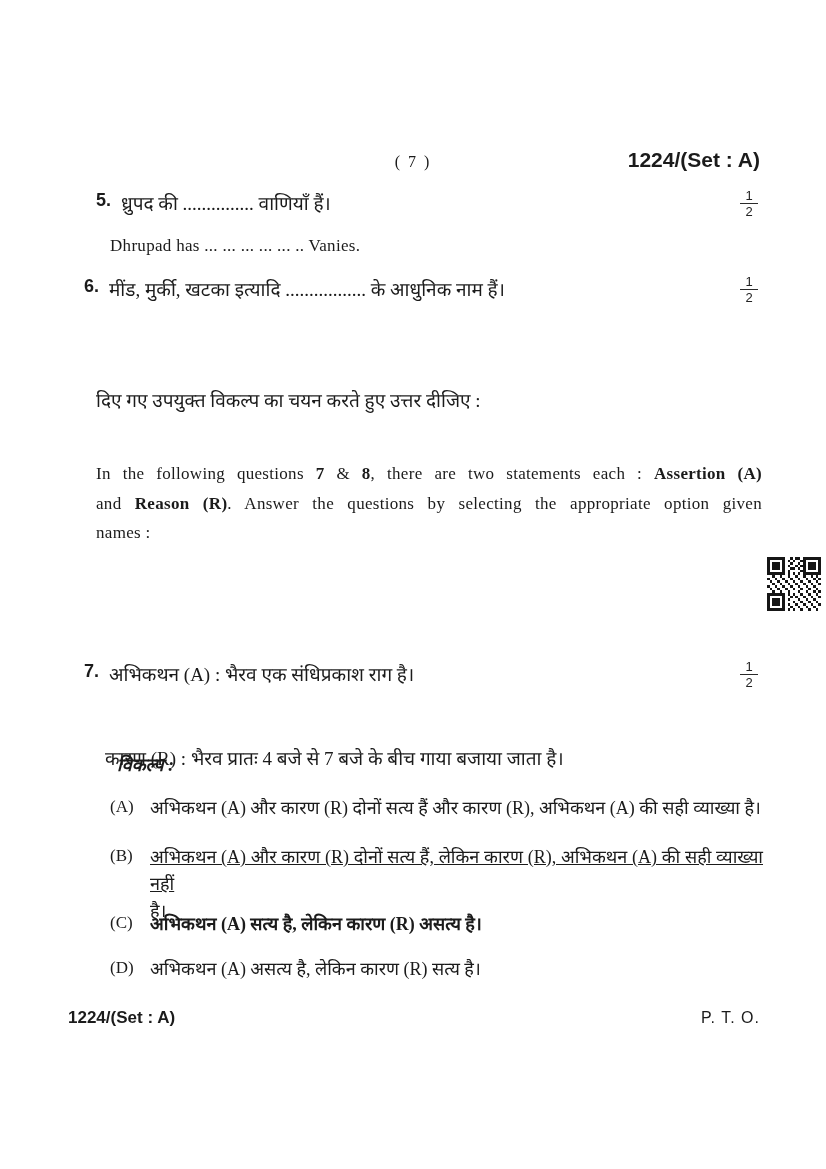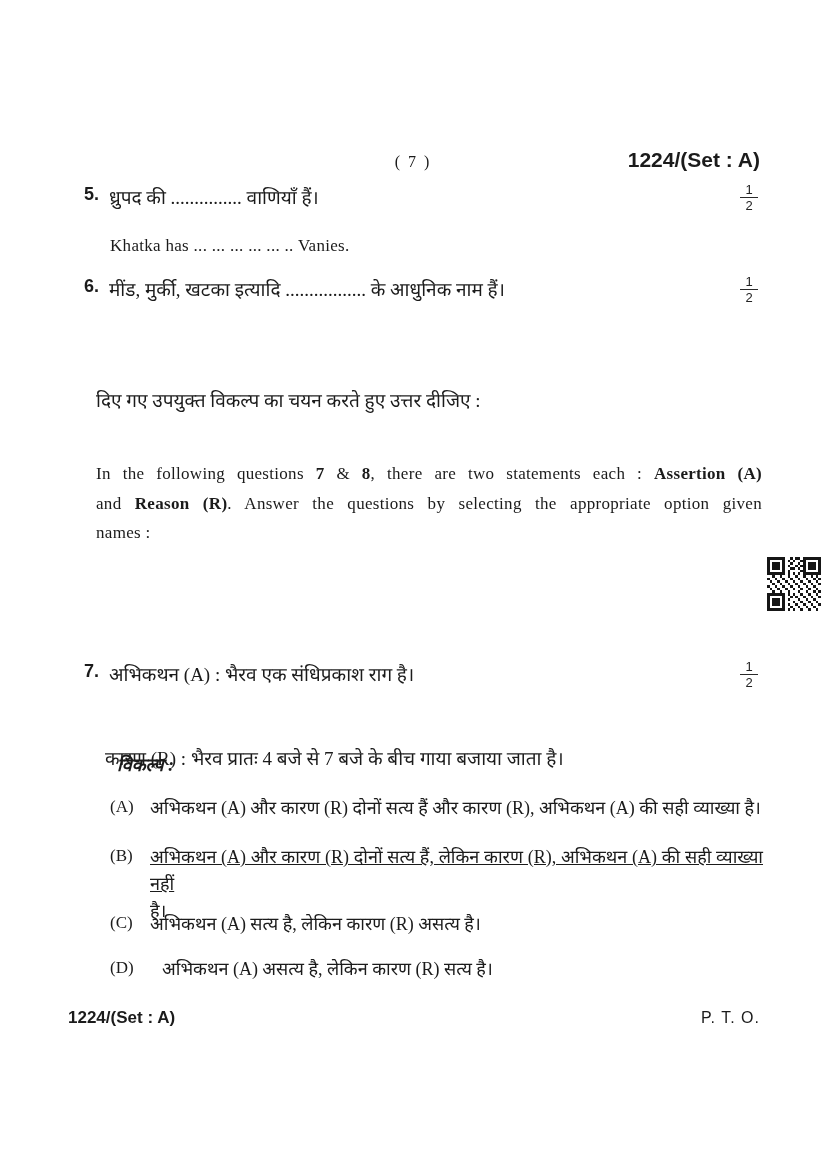--- a/index.html
+++ b/index.html
@@ -56,29 +56,29 @@
   .qr{position:absolute;top:557px;right:5px;width:54px;height:54px;}
 </style>
 </head>
 <body>
 
 <div class="page">
 
   <div class="abs page-num">( 7 )</div>
   <div class="abs paper-code sans">1224/(Set : A)</div>
 
-  <div class="abs qrow" style="top:184px;">
+  <div class="abs qrow" style="top:190px;margin-left:12px;">
     <span class="qnum">5.</span>
     <span class="hi">ध्रुपद की ............... वाणियाँ हैं।</span>
     <span class="frac">
       <span class="fnum">1</span>
       <span class="fden">2</span>
     </span>
   </div>
-  <div class="abs q-en en" style="top:231px;">Khatka has ... ... ... ... ... .. Vanies.</div>
+  <div class="abs q-en en" style="top:231px;">Dhrupad has ... ... ... ... ... .. Vanies.</div>
 
   <div class="abs qrow" style="top:276px;">
     <span class="qnum">6.</span>
     <span class="hi">मींड, मुर्की, खटका इत्यादि ................. के आधुनिक नाम हैं।</span>
     <span class="frac">
       <span class="fnum">1</span>
       <span class="fden">2</span>
     </span>
   </div>
 
@@ -133,24 +133,24 @@
   <div>
     <span class="abs opt-letter" style="top:846px;">(B)</span>
     <div class="abs opt-text" style="top:844px;">
       <span class="jl">अभिकथन (A) और कारण (R) दोनों सत्य हैं, लेकिन कारण (R), अभिकथन (A) की सही व्याख्या नहीं</span>
       <span>है।</span>
     </div>
   </div>
 
   <div>
     <span class="abs opt-letter" style="top:913px;">(C)</span>
-    <div class="abs opt-text" style="top:911px;">अभिकथन (A) सत्य है, लेकिन कारण (R) असत्य है।</div>
+    <div class="abs opt-text" style="top:911px;font-weight:bold;">अभिकथन (A) सत्य है, लेकिन कारण (R) असत्य है।</div>
   </div>
 
   <div>
     <span class="abs opt-letter" style="top:958px;">(D)</span>
-    <div class="abs opt-text" style="top:956px;margin-left:12px;">अभिकथन (A) असत्य है, लेकिन कारण (R) सत्य है।</div>
+    <div class="abs opt-text" style="top:956px;">अभिकथन (A) असत्य है, लेकिन कारण (R) सत्य है।</div>
   </div>
 
   <div class="abs footer-left">1224/(Set : A)</div>
   <div class="abs footer-right">P. T. O.</div>
 
 </div>
 
 </body></html>

